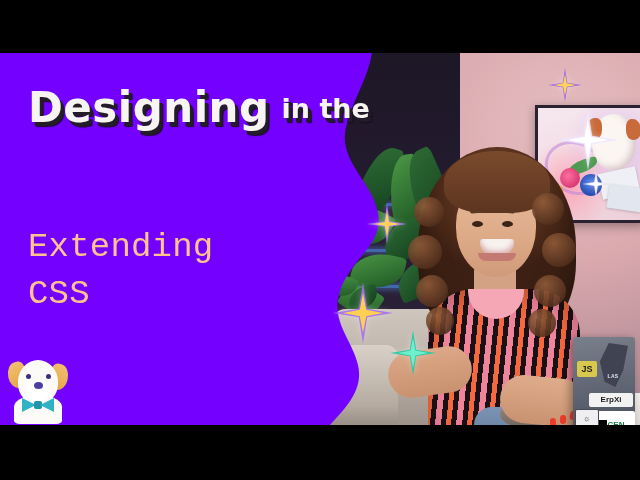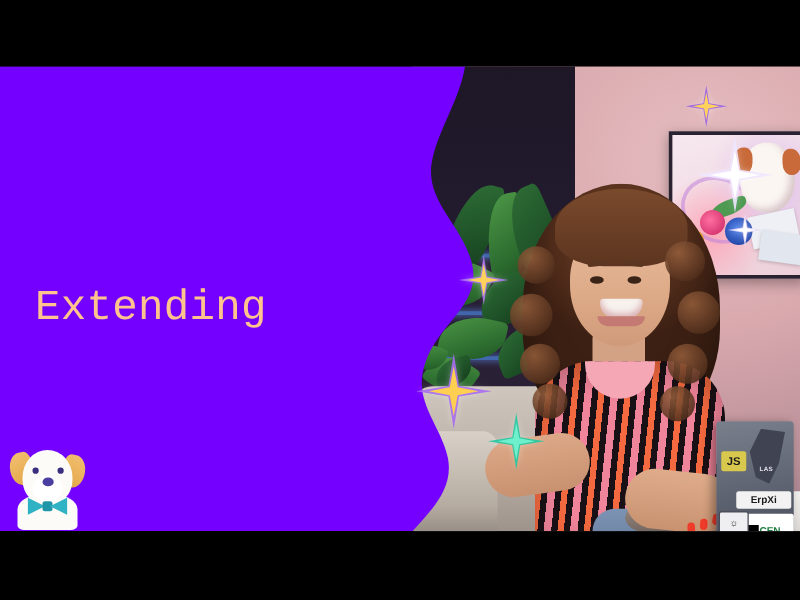--- a/index.html
+++ b/index.html
@@ -439,21 +439,25 @@
                  C368,26 352,48 346,74
                  C338,108 372,128 378,160
                  C384,192 350,206 340,238
                  C330,268 352,286 358,312
                  C364,338 344,356 330,372
                  L0,372 Z" fill="#7400ff"></path>
       </svg>
     </div>
 
     <div class="titleblock">
+      <div class="line-1" style="color: rgb(247, 245, 242); text-shadow: rgb(36, 28, 40) 3px 4px 0px, rgba(20, 14, 24, 0.9) 4px 5px 1px;">
+        <span>Designing</span><span class="small">in the</span>
+      </div>
       <div class="sub-1" style="color: rgb(255, 196, 141);">Extending</div>
+      <div class="sub-2" style="color: rgb(255, 196, 141);">CSS</div>
     </div>
 
     <div class="dog-logo">
       <div class="dog-ear-l"></div>
       <div class="dog-ear-r"></div>
       <div class="dog-body"></div>
       <div class="dog-head"></div>
       <div class="dog-muzzle"></div>
       <div class="dog-eye" style="left:20px;top:20px;"></div>
       <div class="dog-eye" style="left:40px;top:20px;"></div>

